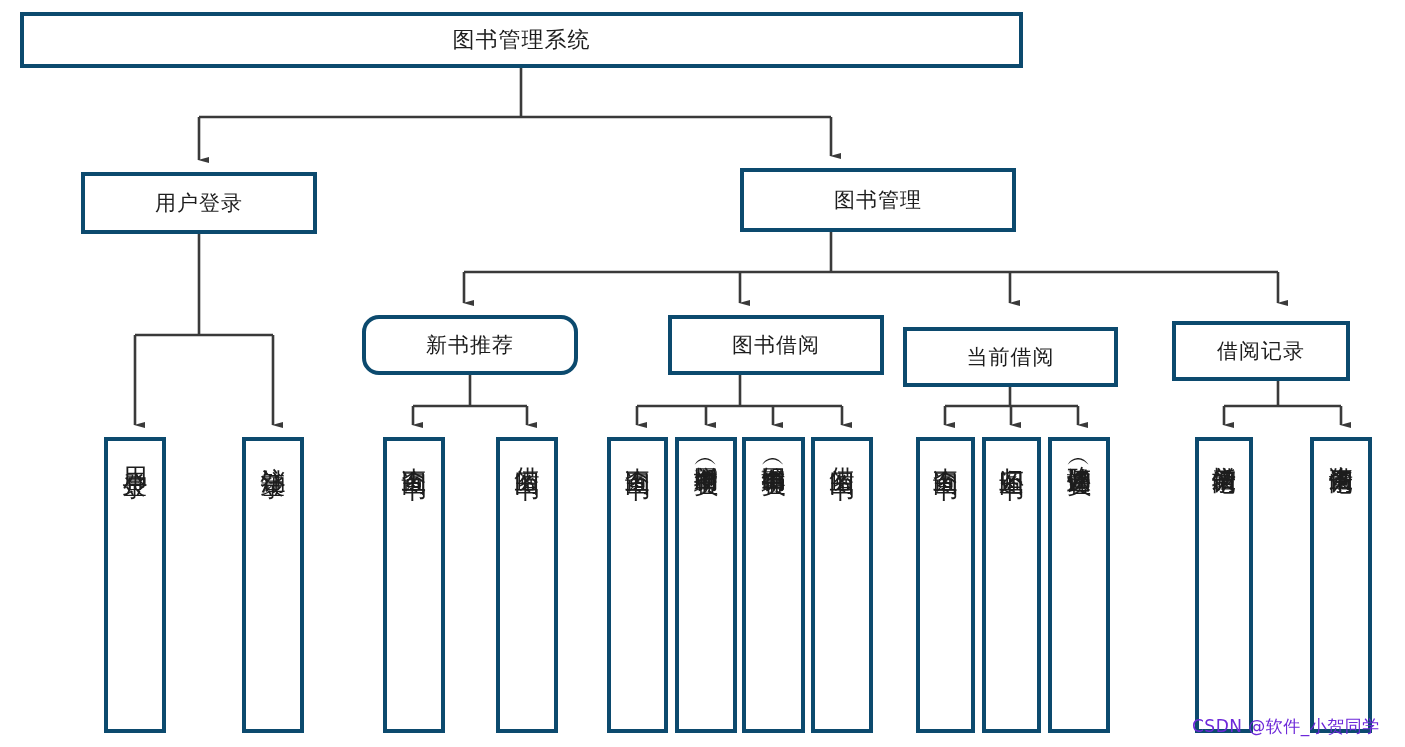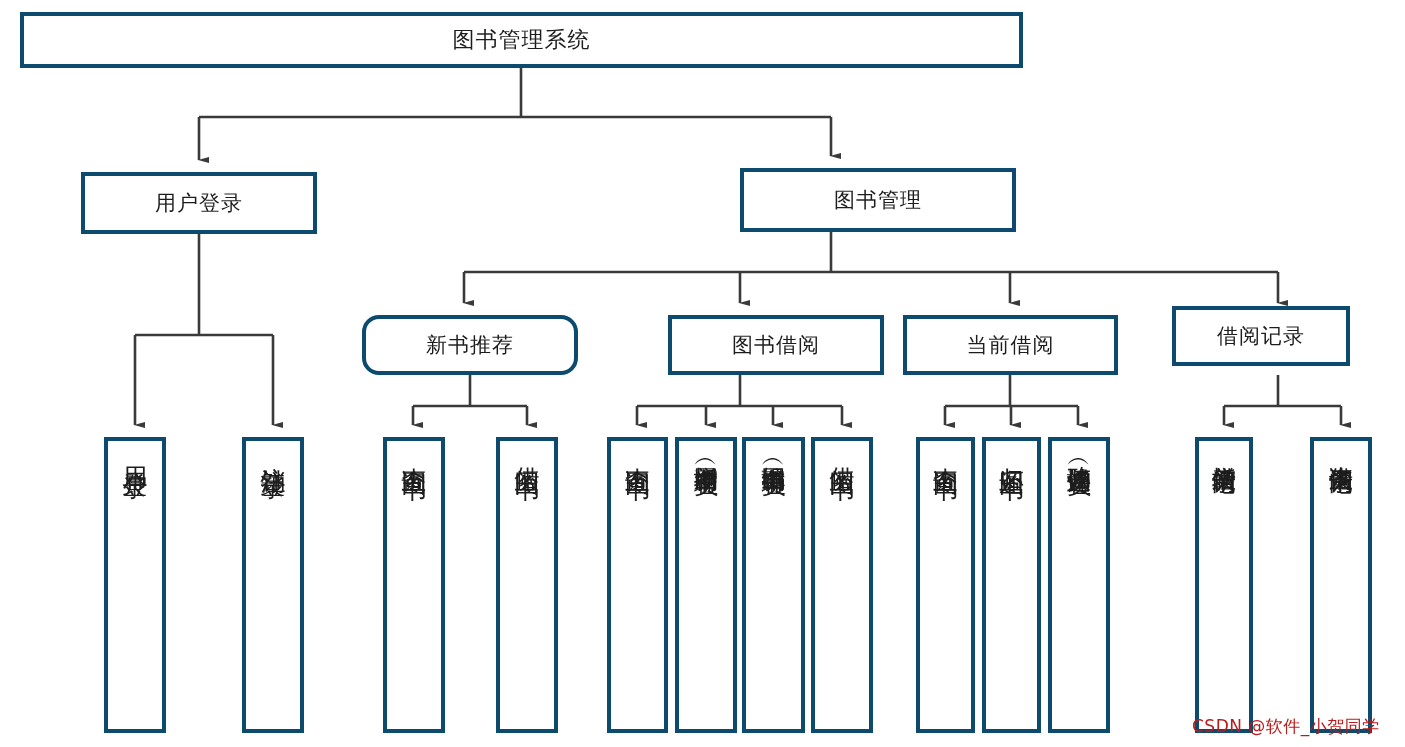--- a/index.html
+++ b/index.html
@@ -50,21 +50,21 @@
   .node.v.tall .lbl{ font-size:24px; letter-spacing:1px; }
   svg#wires{
     position:absolute;
     left:0;top:0;
     width:1405px;
     height:747px;
     pointer-events:none;
   }
   #watermark{
     position:absolute;
-    color:#b91c1c;
+    color:#6d28d9;
     font-size:17px;
     white-space:nowrap;
     letter-spacing:0.5px;
   }
 </style>
 </head>
 <body>
 
 <div id="canvas">
 
@@ -128,24 +128,24 @@
   <div class="node h" style="left:740px;top:168px;width:276px;height:64px;">
     <span class="lbl">图书管理</span>
   </div>
 
   <div class="node h" style="left:362px;top:315px;width:216px;height:60px;border-radius:17px;">
     <span class="lbl">新书推荐</span>
   </div>
   <div class="node h" style="left:668px;top:315px;width:216px;height:60px;">
     <span class="lbl">图书借阅</span>
   </div>
-  <div class="node h" style="left:903px;top:315px;width:215px;height:60px;">
+  <div class="node h" style="left:903px;top:327px;width:215px;height:60px;">
     <span class="lbl">当前借阅</span>
   </div>
-  <div class="node h" style="left:1172px;top:306px;width:178px;height:60px;">
+  <div class="node h" style="left:1172px;top:321px;width:178px;height:60px;">
     <span class="lbl">借阅记录</span>
   </div>
 
   <div class="node v" style="left:104px;top:437px;width:62px;height:296px;">
     <span class="lbl">用户登录</span>
   </div>
   <div class="node v" style="left:242px;top:437px;width:62px;height:296px;">
     <span class="lbl">注销登录</span>
   </div>
 

